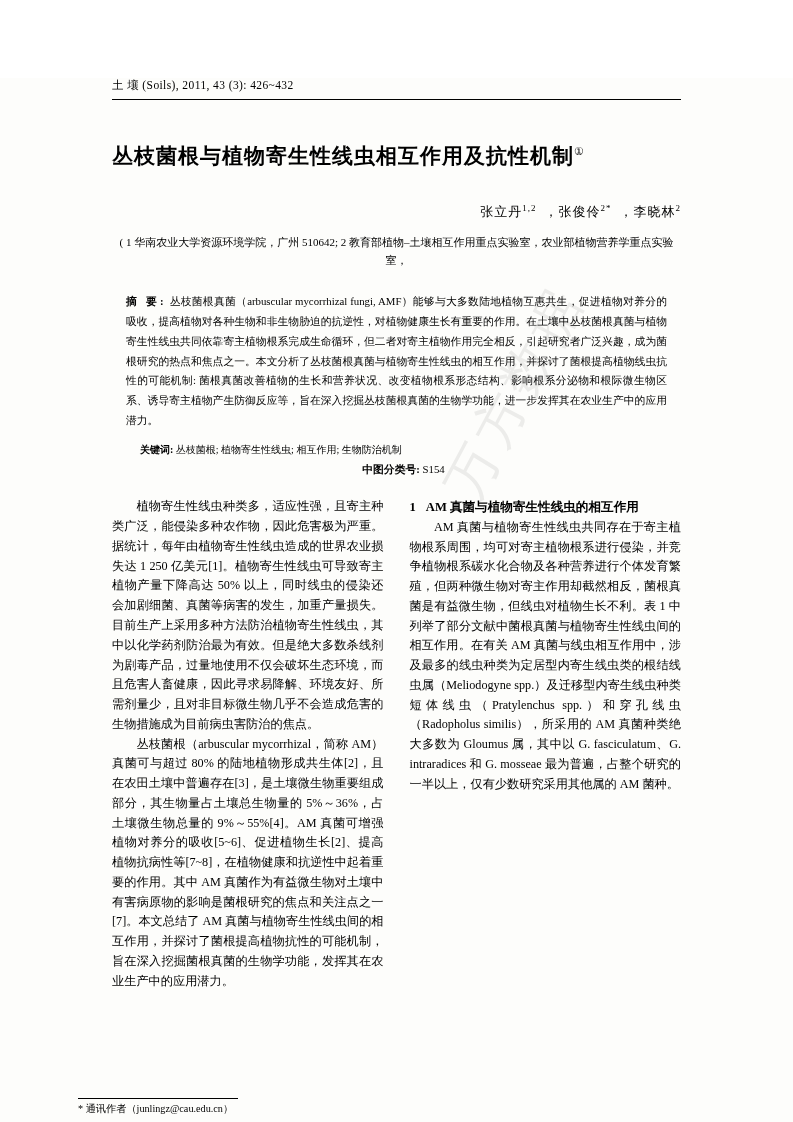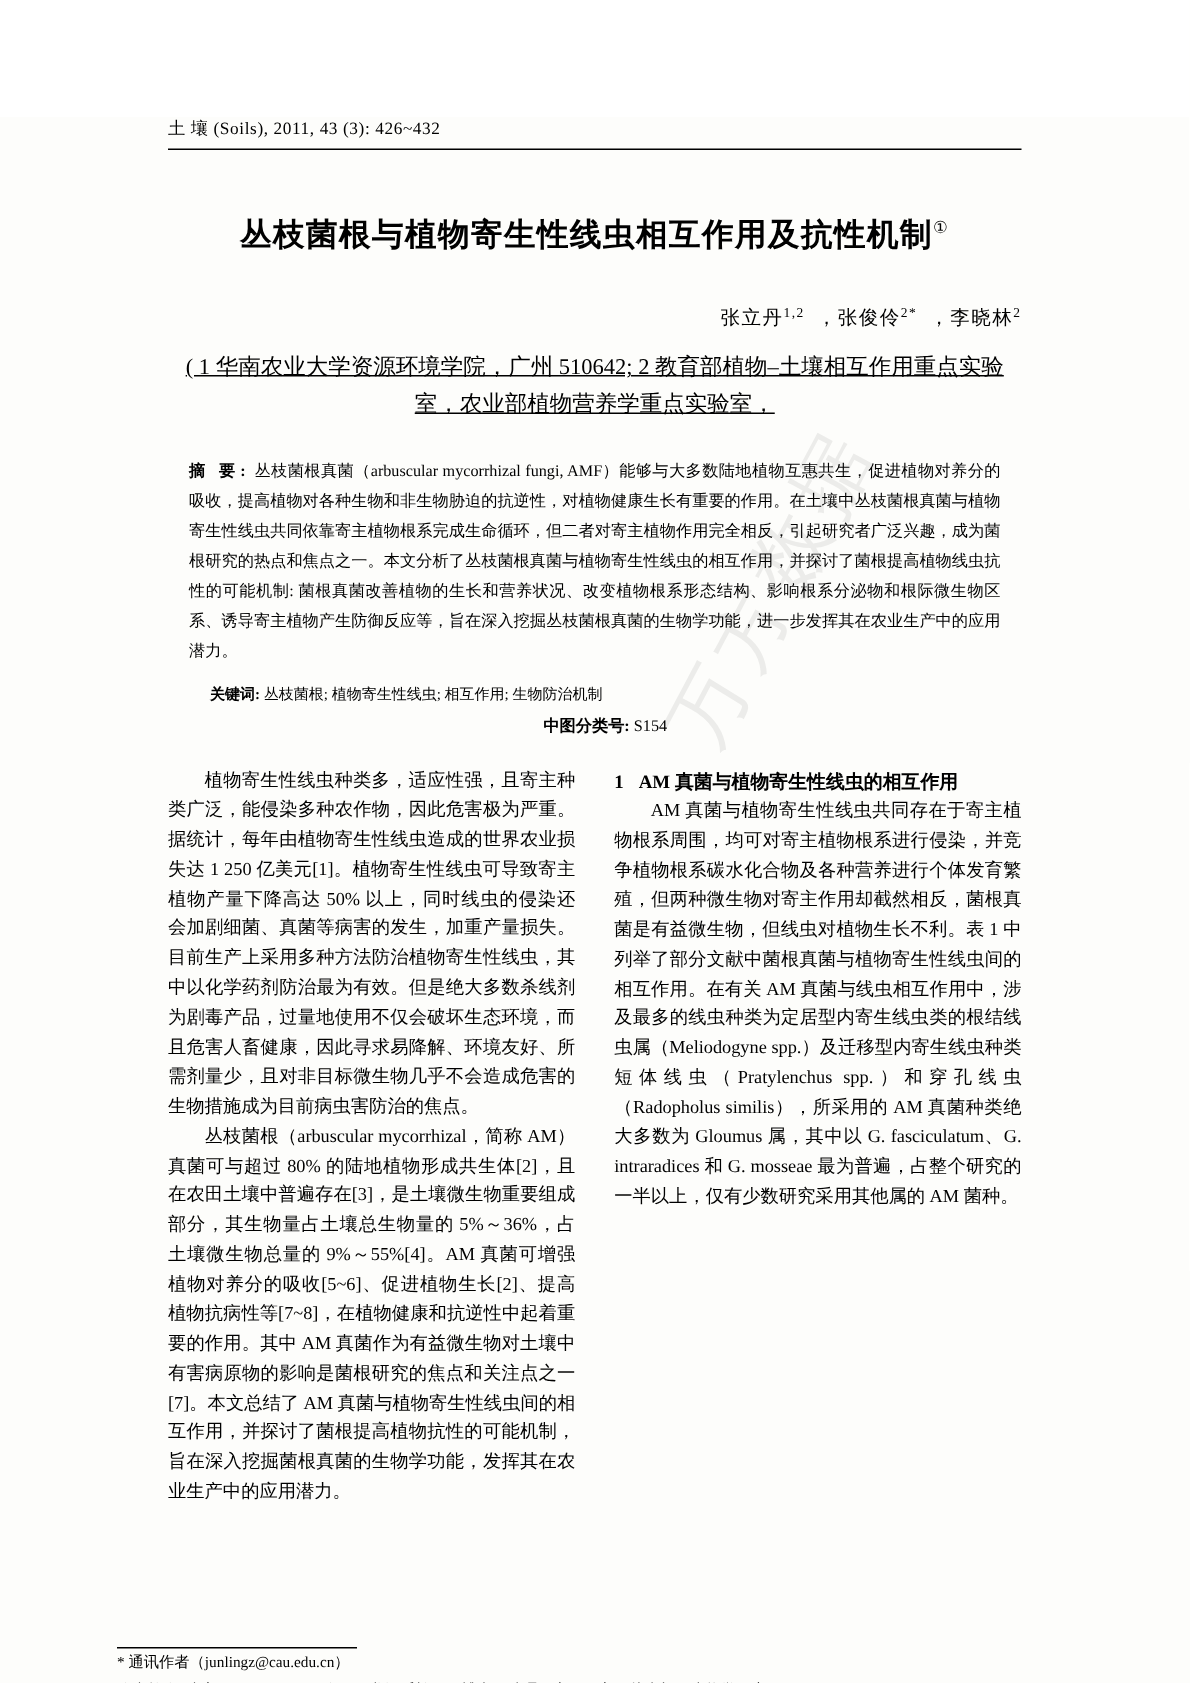--- a/index.html
+++ b/index.html
@@ -47,21 +47,21 @@
     margin-top: 78px;
     font-size: 11.5px;
     font-family: "Liberation Serif", serif;
     letter-spacing: 0.4px;
   }
   .rule {
     border-top: 1.2px solid #000;
     margin-top: 6px;
   }
   h1.title {
-    text-align: center;
+    text-align: left;
     font-size: 21px;
     font-weight: bold;
     margin: 42px 0 0 0;
     letter-spacing: 1px;
     font-family: Liberation Serif, serif;
   }
   h1.title sup {
     font-size: 11px;
     vertical-align: super;
     font-weight: normal;
@@ -69,25 +69,24 @@
   .authors {
     text-align: right;
     font-size: 13px;
     margin-top: 33px;
     letter-spacing: 1px;
   }
   .authors sup { font-size: 9px; vertical-align: super; }
   .authors .sepgap { display:inline-block; width: 22px; }
   .affil {
     text-align: center;
-    font-size: 15px;
+    font-size: 11px;
     margin-top: 12px;
     line-height: 1.65;
     font-family: "Liberation Serif", serif;
-    text-decoration: underline;
   }
   .abstract-block {
     margin-top: 22px;
     font-size: 10.8px;
     line-height: 1.85;
     text-align: justify;
     padding: 0 14px;
   }
   .abstract-block .lbl {
     font-weight: bold;

